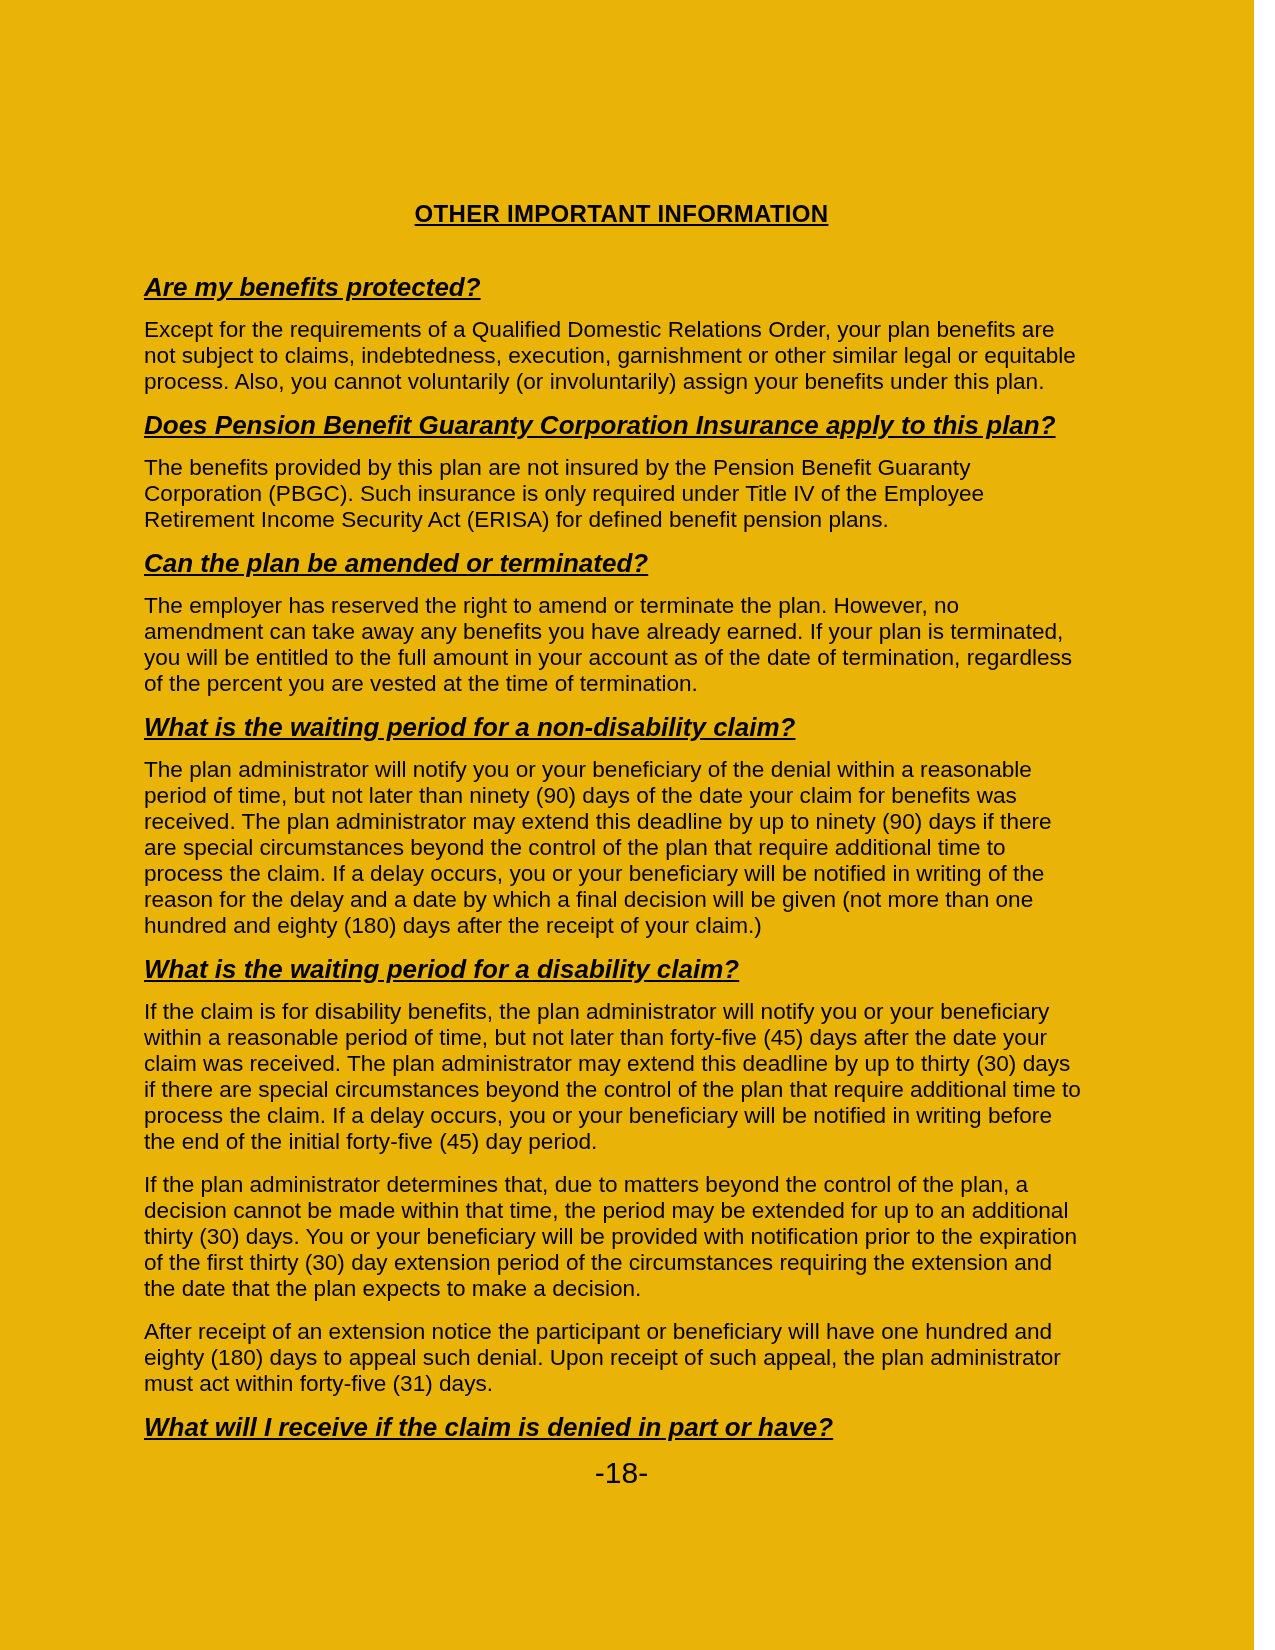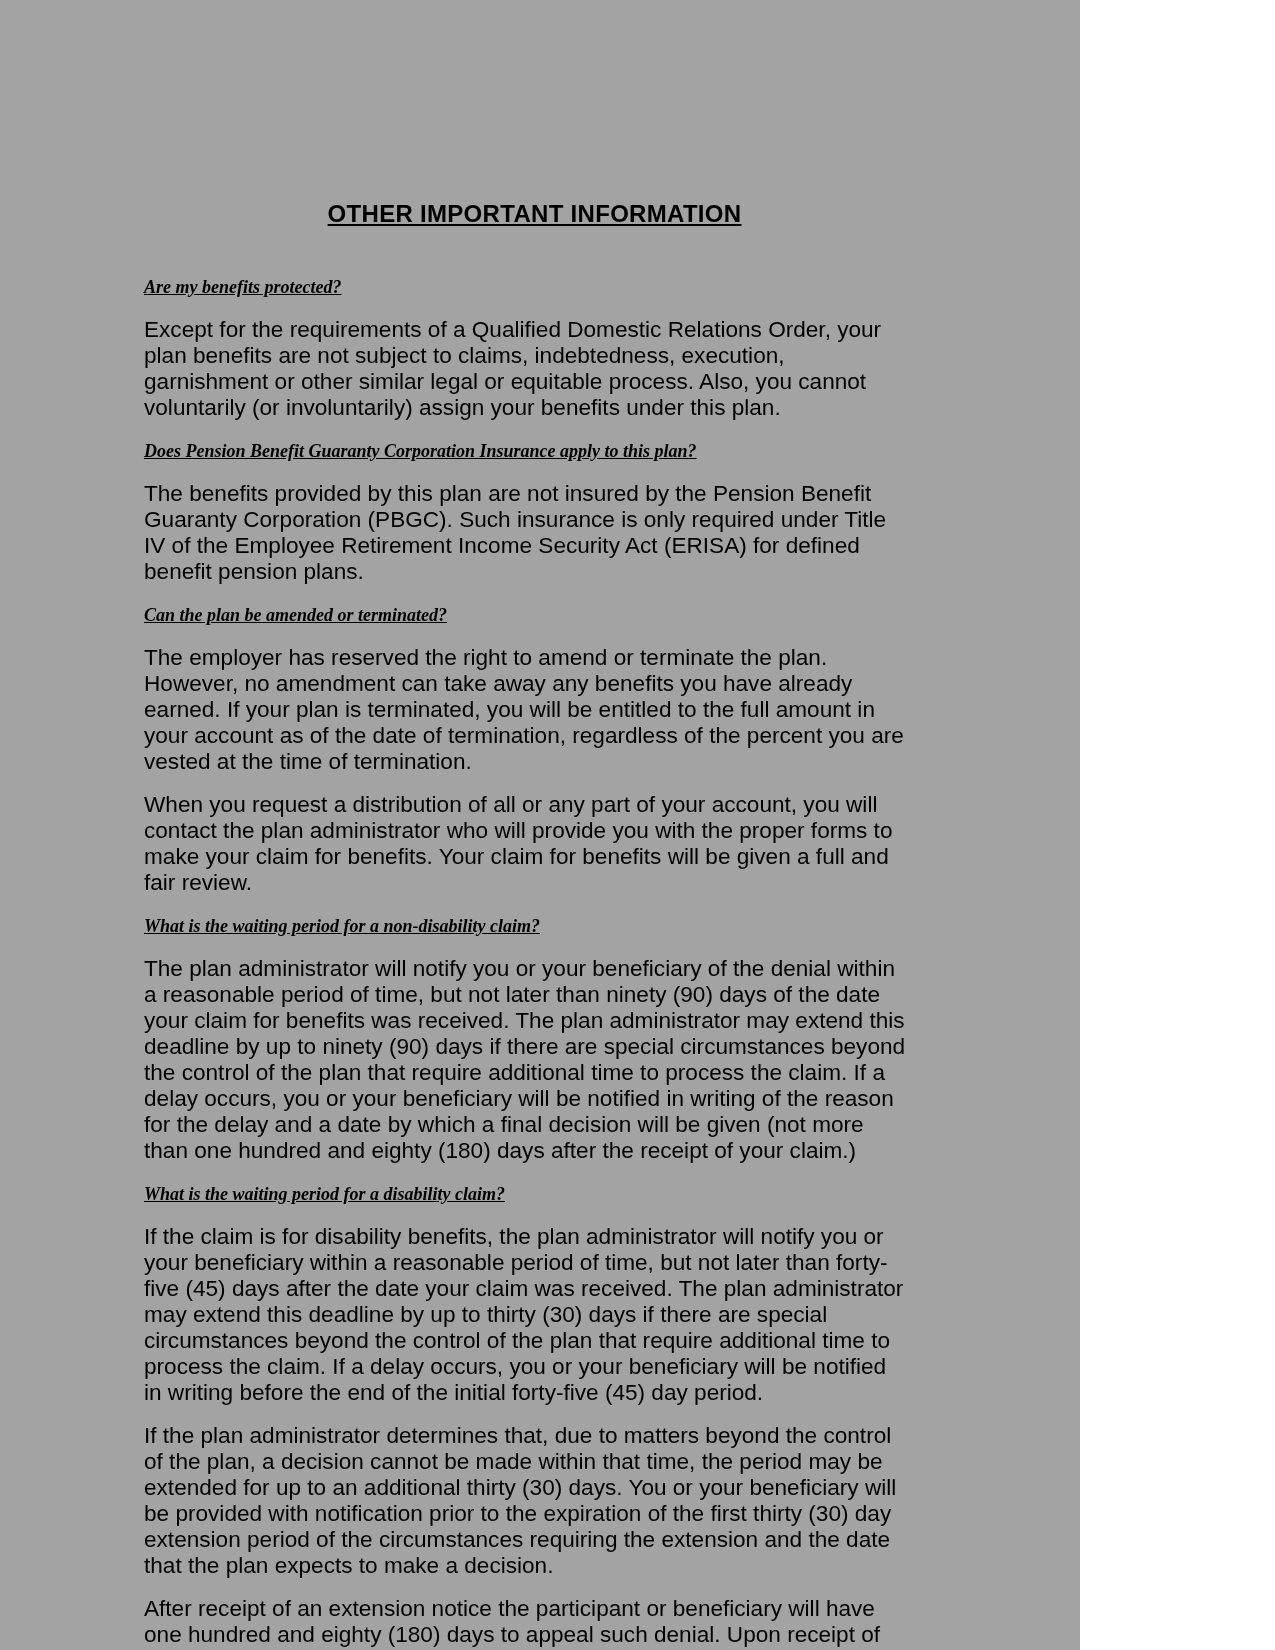--- a/index.html
+++ b/index.html
@@ -10,42 +10,41 @@
   body {
     width: 1275px;
     height: 1650px;
     font-family: "Liberation Sans", sans-serif;
     color: #000000;
     position: relative;
     overflow: hidden;
   }
   .page {
     box-sizing: border-box;
-    width: 1080px;
+    width: 1254px;
     height: 1650px;
     padding: 199px 155px 12px 144px;
-    background: #a3a3a3;
+    background: #eab308;
   }
   .doc-title {
     font-size: 24px;
     line-height: 30px;
     font-weight: bold;
     text-align: center;
     text-decoration: underline;
     margin: 0 0 45px 0;
     letter-spacing: 0.3px;
   }
   .q-heading {
-    font-size: 18px;
+    font-size: 26px;
     line-height: 26px;
     font-weight: bold;
     font-style: italic;
     text-decoration: underline;
     margin: 17px 0 0 0;
-    font-family: Liberation Serif, serif;
   }
   .body-para {
     font-size: 22.6px;
     line-height: 26px;
     margin: 17px 16px 0 0;
   }
   .page-footer {
     font-size: 30px;
     line-height: 26px;
     text-align: center;
@@ -69,33 +68,32 @@
     <h2 class="q-heading">Does Pension Benefit Guaranty Corporation Insurance apply to this plan?</h2>
     <p class="body-para">The benefits provided by this plan are not insured by the Pension Benefit Guaranty Corporation (PBGC). Such insurance is only required under Title IV of the Employee Retirement Income Security Act (ERISA) for defined benefit pension plans.</p>
   </section>
 
   <section>
     <h2 class="q-heading">Can the plan be amended or terminated?</h2>
     <p class="body-para">The employer has reserved the right to amend or terminate the plan. However, no amendment can take away any benefits you have already earned. If your plan is terminated, you will be entitled to the full amount in your account as of the date of termination, regardless of the percent you are vested at the time of termination.</p>
   </section>
 
   <section>
-    <p class="body-para">When you request a distribution of all or any part of your account, you will contact the plan administrator who will provide you with the proper forms to make your claim for benefits. Your claim for benefits will be given a full and fair review.</p>
   </section>
 
   <section>
     <h2 class="q-heading">What is the waiting period for a non-disability claim?</h2>
     <p class="body-para">The plan administrator will notify you or your beneficiary of the denial within a reasonable period of time, but not later than ninety (90) days of the date your claim for benefits was received. The plan administrator may extend this deadline by up to ninety (90) days if there are special circumstances beyond the control of the plan that require additional time to process the claim. If a delay occurs, you or your beneficiary will be notified in writing of the reason for the delay and a date by which a final decision will be given (not more than one hundred and eighty (180) days after the receipt of your claim.)</p>
   </section>
 
   <section>
     <h2 class="q-heading">What is the waiting period for a disability claim?</h2>
     <p class="body-para">If the claim is for disability benefits, the plan administrator will notify you or your beneficiary within a reasonable period of time, but not later than forty-five (45) days after the date your claim was received. The plan administrator may extend this deadline by up to thirty (30) days if there are special circumstances beyond the control of the plan that require additional time to process the claim. If a delay occurs, you or your beneficiary will be notified in writing before the end of the initial forty-five (45) day period.</p>
     <p class="body-para">If the plan administrator determines that, due to matters beyond the control of the plan, a decision cannot be made within that time, the period may be extended for up to an additional thirty (30) days. You or your beneficiary will be provided with notification prior to the expiration of the first thirty (30) day extension period of the circumstances requiring the extension and the date that the plan expects to make a decision.</p>
-    <p class="body-para">After receipt of an extension notice the participant or beneficiary will have one hundred and eighty (180) days to appeal such denial. Upon receipt of such appeal, the plan administrator must act within forty-five (37) days.</p>
+    <p class="body-para">After receipt of an extension notice the participant or beneficiary will have one hundred and eighty (180) days to appeal such denial. Upon receipt of such appeal, the plan administrator must act within forty-five (31) days.</p>
   </section>
 
   <section>
     <h2 class="q-heading">What will I receive if the claim is denied in part or have?</h2>
   </section>
 
   <div class="page-footer">-18-</div>
 
 </div>
 

